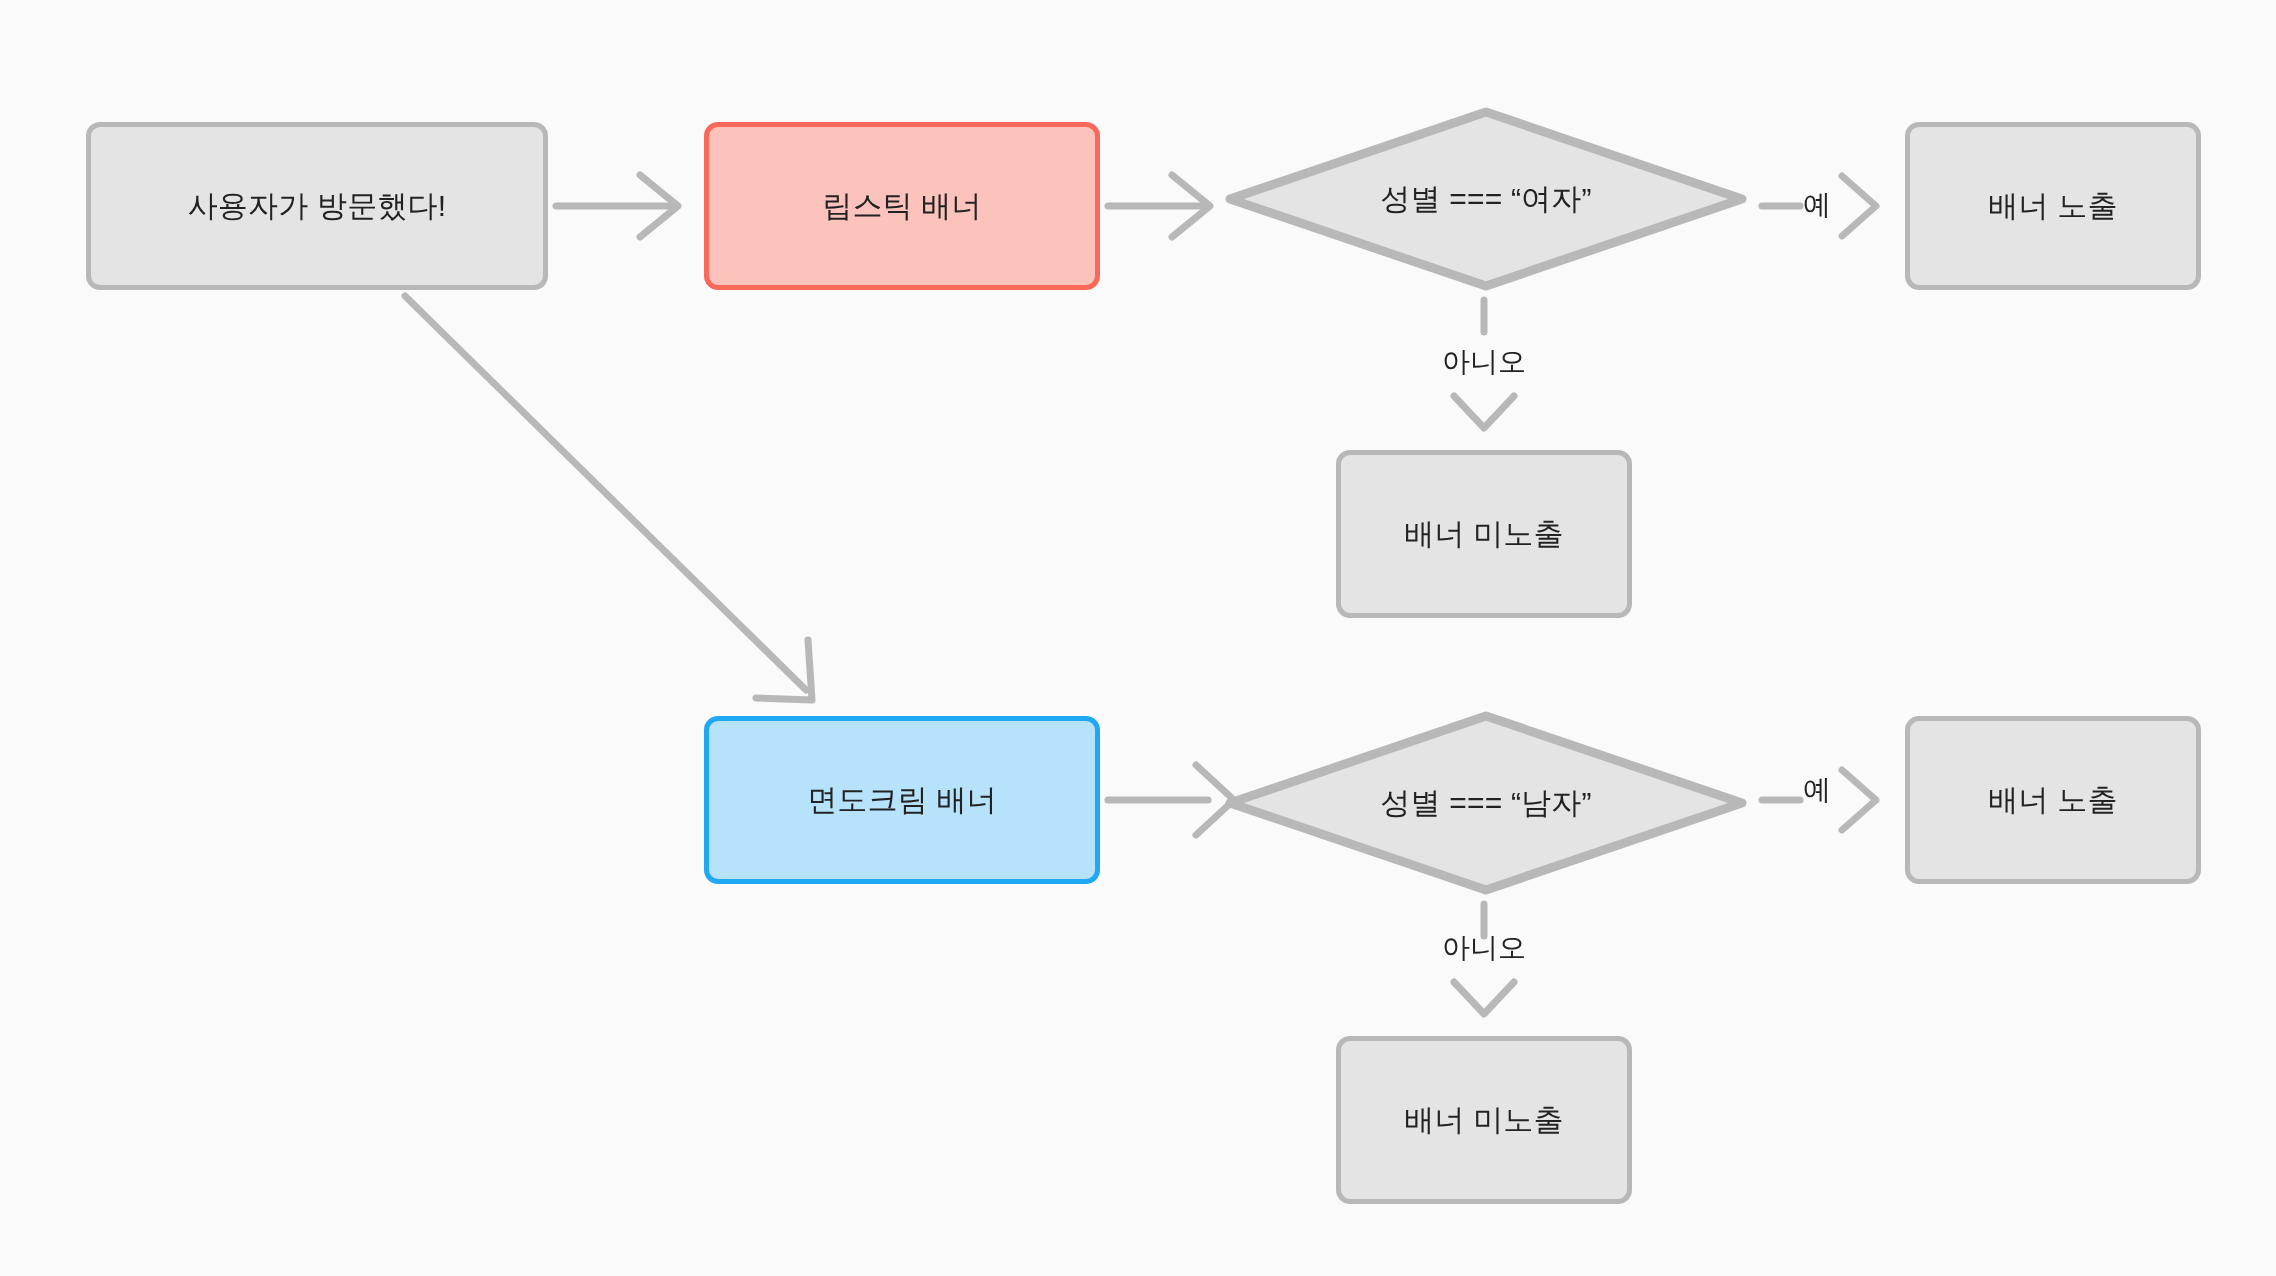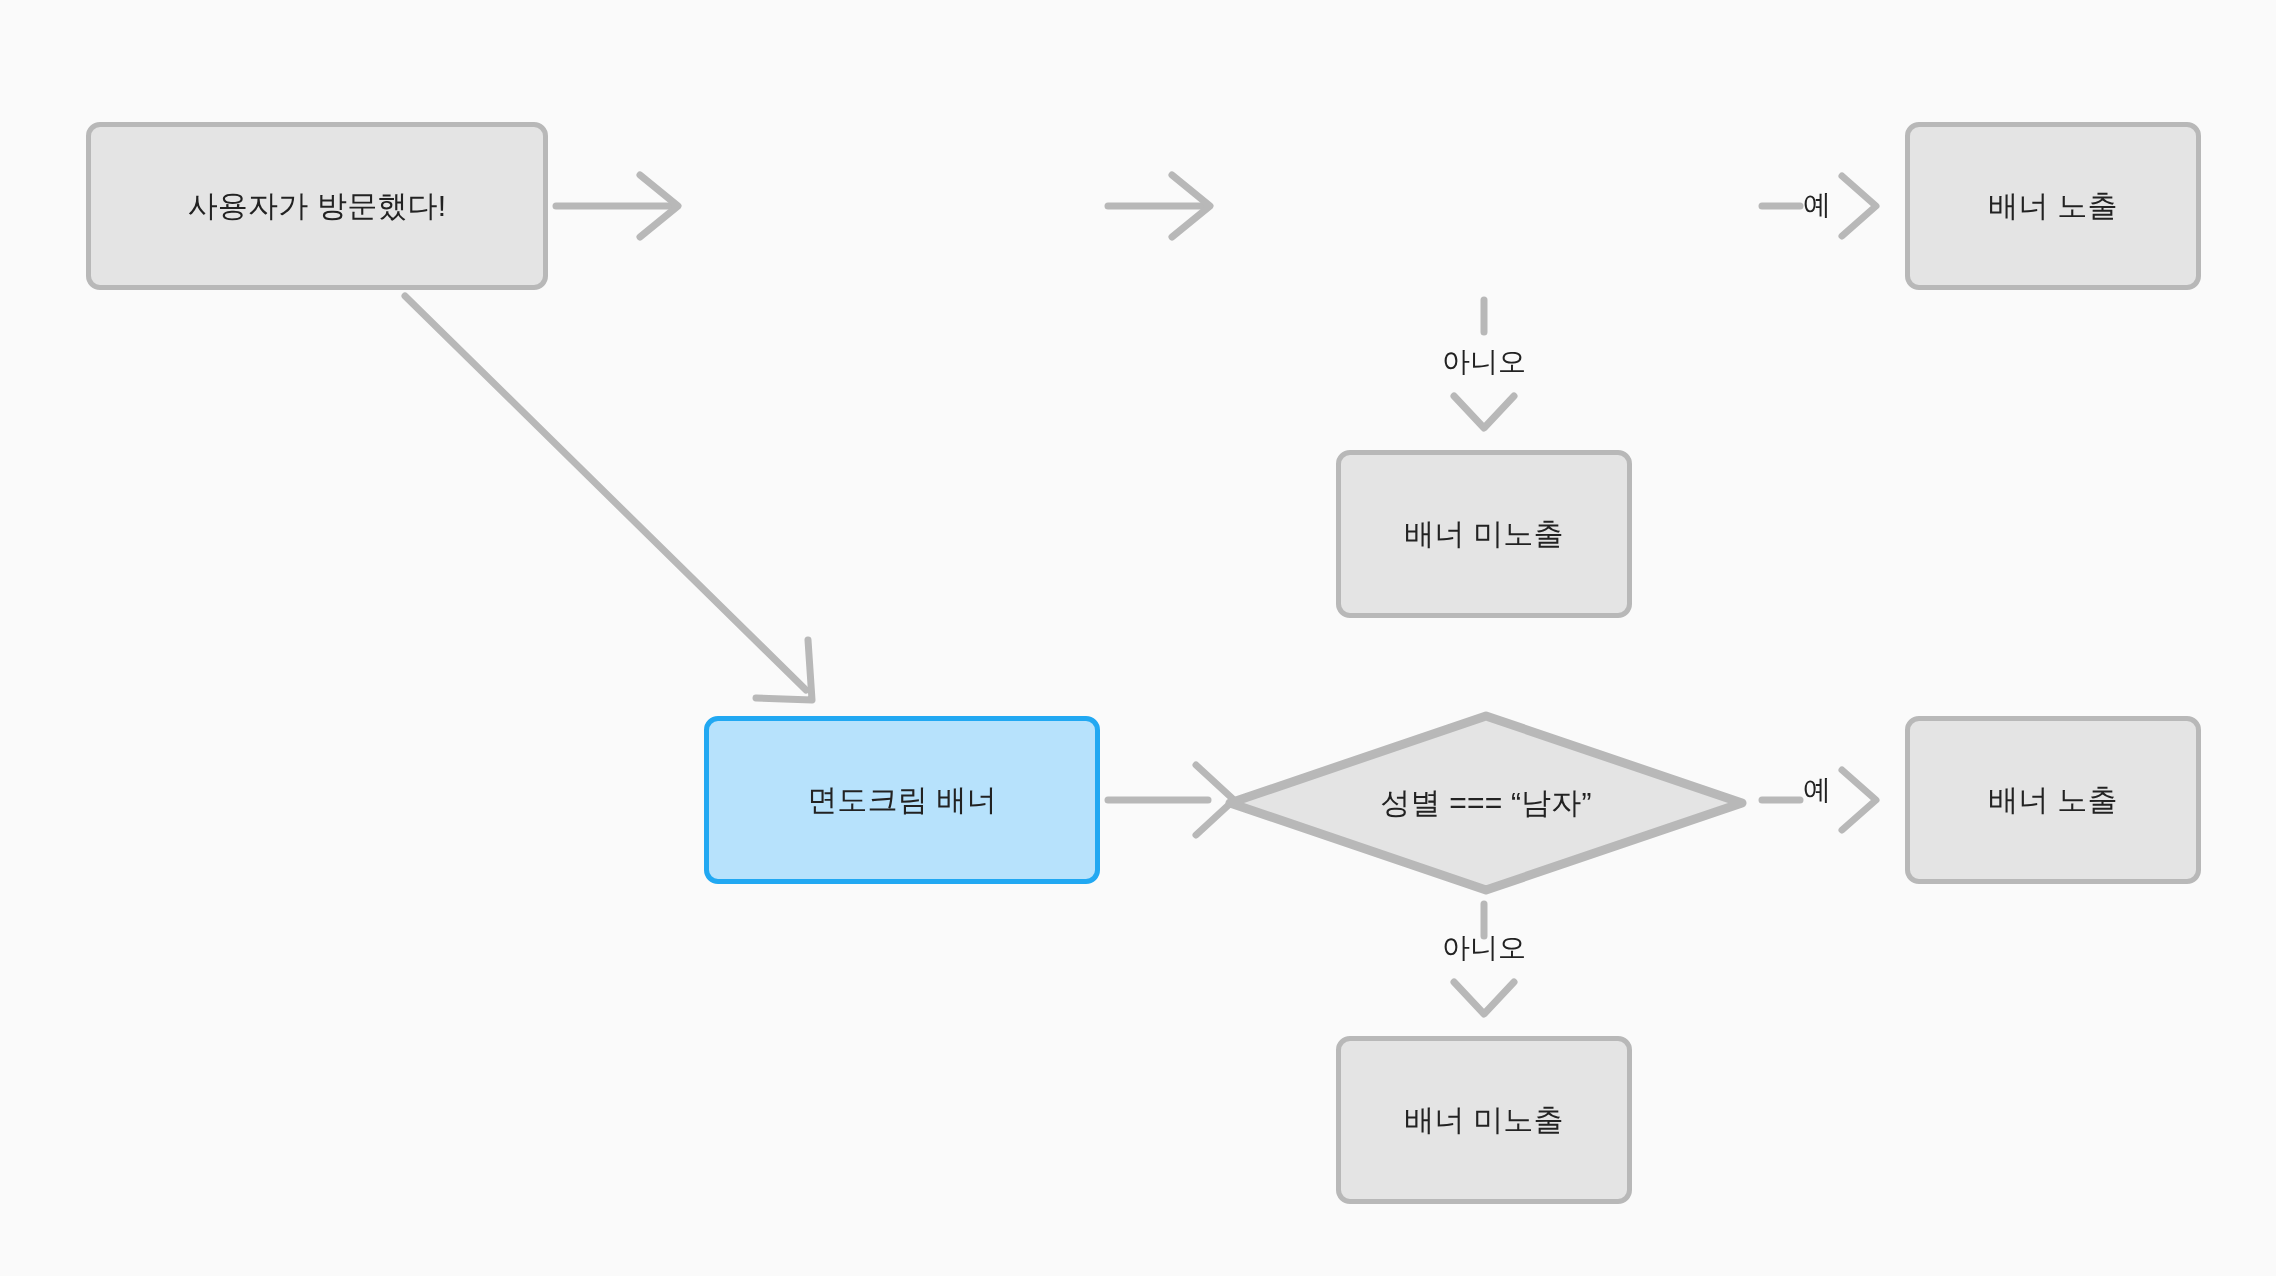--- a/index.html
+++ b/index.html
@@ -125,21 +125,30 @@
         <line x1="1484" y1="904" x2="1484" y2="936"></line>
         <polyline points="1454,982 1484,1014 1514,982"></polyline>
       </g>
     </g>
   </svg>
 
   <div class="node node-box node-default" style="left:86px; top:122px; width:462px; height:168px;">
     <span>사용자가 방문했다!</span>
   </div>
 
+  <div class="node node-box node-highlight-red" style="left:704px; top:122px; width:396px; height:168px;">
+    <span>립스틱 배너</span>
+  </div>
 
+  <div class="node node-diamond" style="left:1222px; top:104px; width:528px; height:190px;">
+    <svg class="diamond-shape" viewBox="0 0 528 190" preserveAspectRatio="none" xmlns="http://www.w3.org/2000/svg">
+      <polygon points="264,8 520,95 264,182 8,95" fill="#e4e4e4" stroke="#b8b8b8" stroke-width="9" stroke-linejoin="round" vector-effect="non-scaling-stroke"></polygon>
+    </svg>
+    <span class="diamond-label">성별 === “여자”</span>
+  </div>
 
   <div class="node node-box node-default" style="left:1905px; top:122px; width:296px; height:168px;">
     <span>배너 노출</span>
   </div>
 
   <div class="node node-box node-default" style="left:1336px; top:450px; width:296px; height:168px;">
     <span>배너 미노출</span>
   </div>
 
   <div class="node node-box node-highlight-blue" style="left:704px; top:716px; width:396px; height:168px;">

